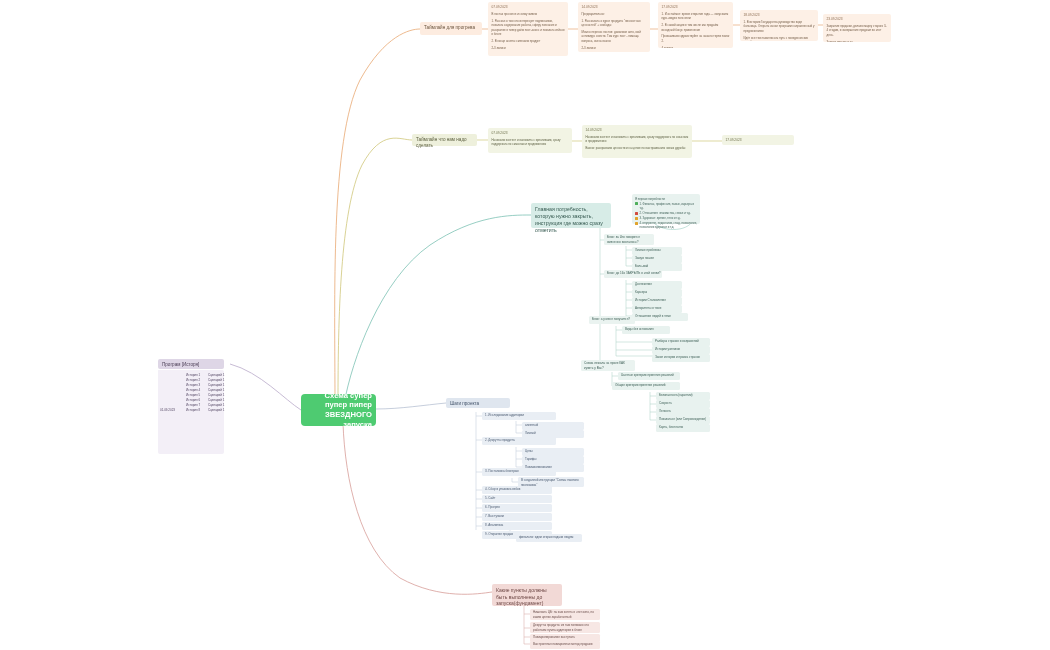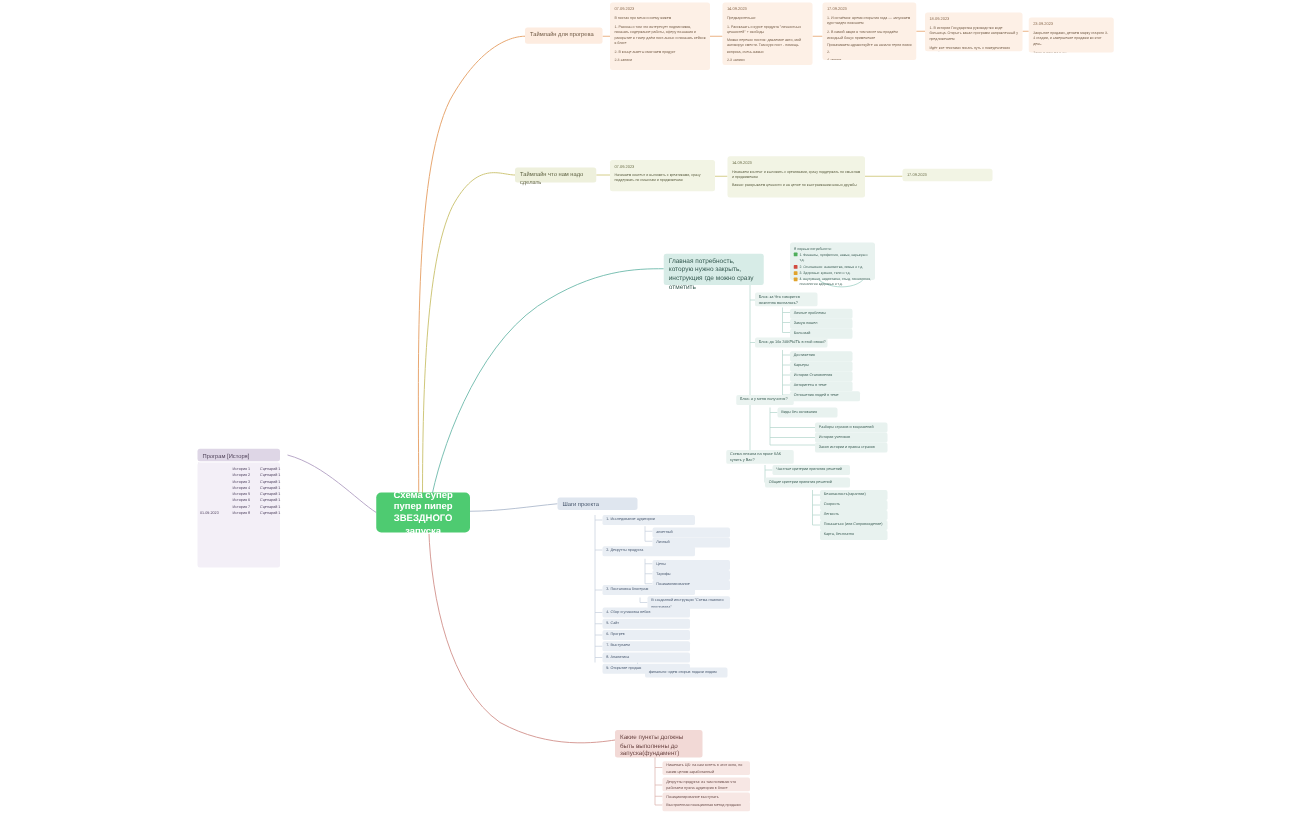--- a/index.html
+++ b/index.html
@@ -132,21 +132,21 @@
     <path d="M516,447 L516,467 M516,451 L522,451 M516,459 L522,459 M516,467 L522,467" stroke="#c7d0dd" stroke-width="0.6" fill="none"></path>
     <path d="M512,478 L512,482 M512,482 L518,482" stroke="#c7d0dd" stroke-width="0.6" fill="none"></path>
     <path d="M510,530 L510,538 M510,538 L516,538" stroke="#c7d0dd" stroke-width="0.6" fill="none"></path>
 
     <path d="M524,604 L524,644" stroke="#dcb4af" stroke-width="0.6" fill="none"></path>
     <path d="M524,614 L530,614 M524,628 L530,628 M524,637 L530,637 M524,644 L530,644" stroke="#dcb4af" stroke-width="0.6" fill="none"></path>
 
     <path d="M159,370 L159,452" stroke="#cfc3da" stroke-width="0.5" fill="none"></path>
   </svg>
 
-  <div class="node root" style="left:301px;top:394px;width:75px;height:32px;">Схема супер пупер пипер ЗВЕЗДНОГО запуска</div>
+  <div class="node root" style="left:301px;top:394px;width:75px;height:32px;text-align:right;">Схема супер пупер пипер ЗВЕЗДНОГО запуска</div>
 
   <div class="node hdr hdr-orange" style="left:420px;top:22px;width:62px;height:13px;">Таймлайн для прогрева</div>
 
   <div class="node card card-orange" style="left:488px;top:2px;width:80px;height:54px;">
     <div class="date">07.09.2023</div>
     <p>В постах про меня и схему живем</p>
     <p>1. Рассказ о том что интересует подписчиков, показать содержание работы, сферу познания и раскрытие в тизер даём пост-анонс и показать кейсов в блоге</p>
     <p>2. В конце анкеты смягчаем продукт</p>
     <p>2-3 записи</p>
   </div>

